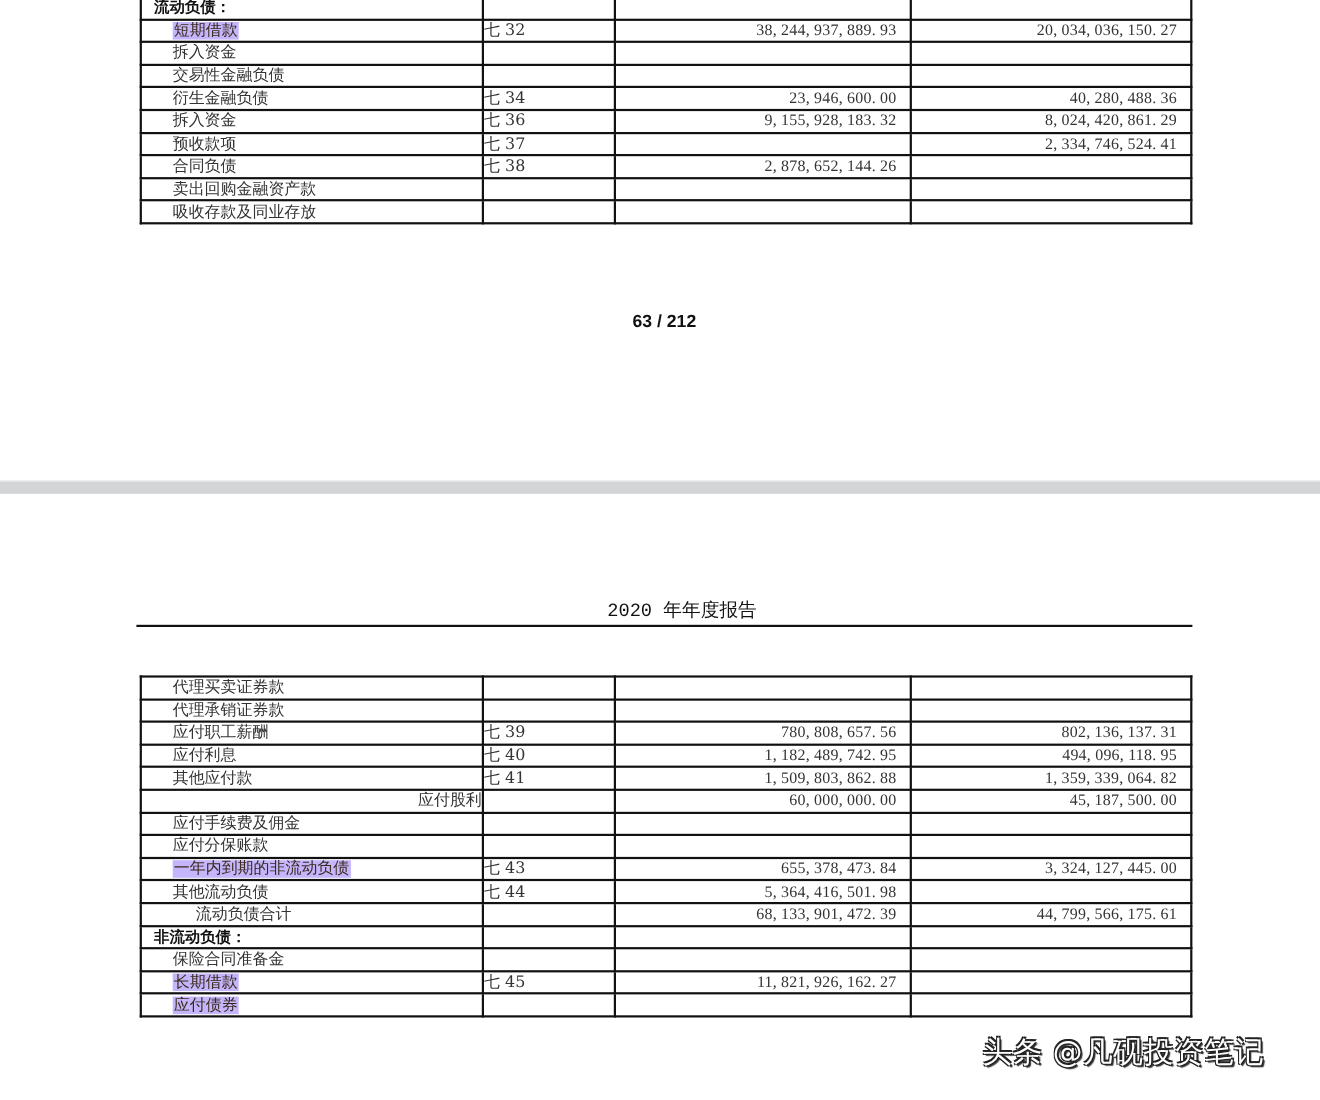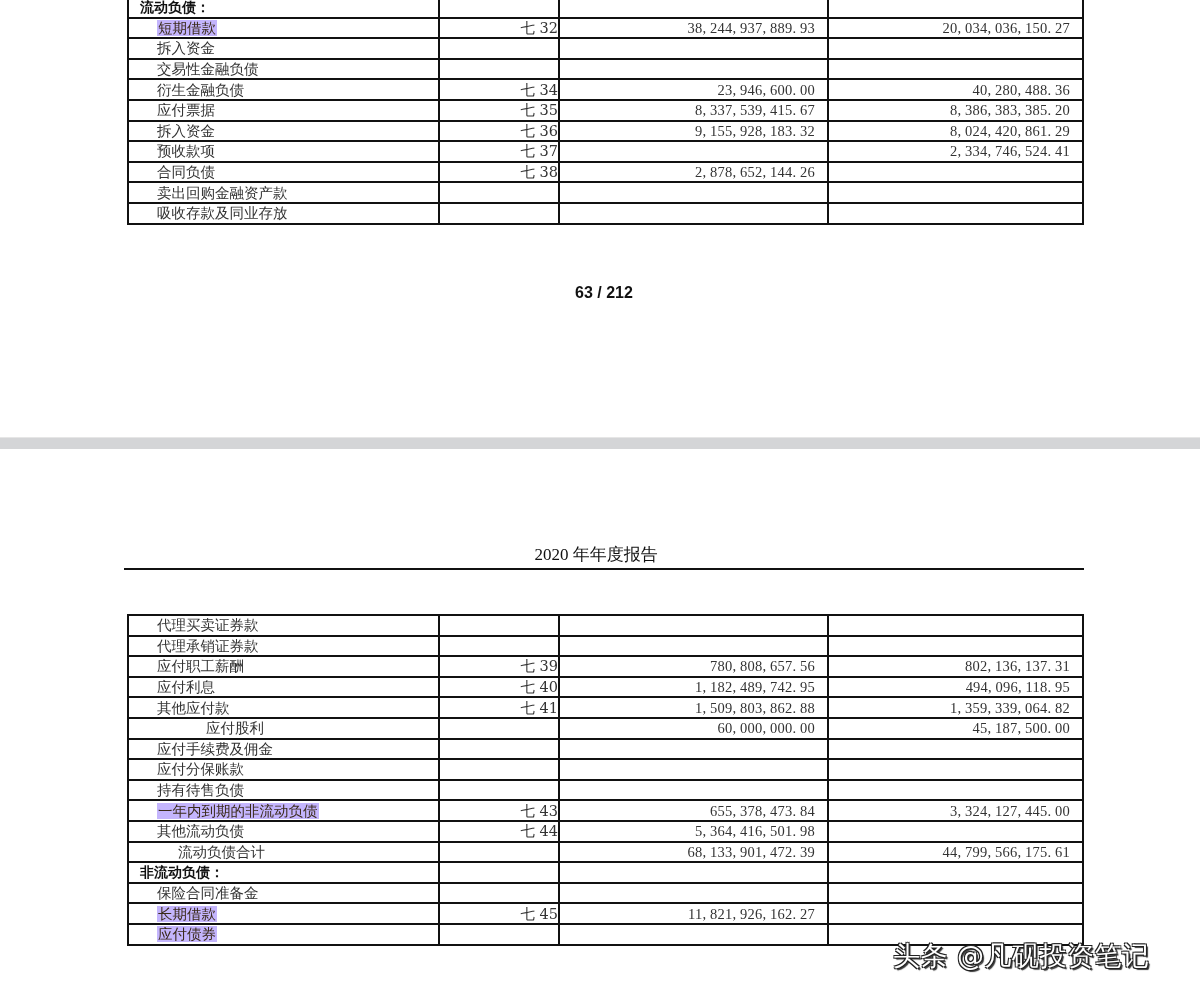--- a/index.html
+++ b/index.html
@@ -53,23 +53,23 @@
     overflow: hidden;
     color: #333;
   }
   table.fin col.c1 { width: 311px; }
   table.fin col.c2 { width: 120px; }
   table.fin col.c3 { width: 269px; }
   table.fin col.c4 { width: 255px; }
 
   td.item { padding-left: 28px !important; }
   td.item.indent2 { padding-left: 49px !important; }
-  td.item.indent3 { padding-left: 77px !important; }
+  td.item.indent3 { padding-left: 77px !important; text-align: right; }
   td.item.section { padding-left: 11px !important; font-weight: bold; color: #111; font-family: "DejaVu Sans", sans-serif; font-size: 14px; }
-  td.note { text-align: right; }
+  td.note { text-align: left; }
   td.num { text-align: right; padding-right: 12px !important; font-family: "Liberation Serif", "DejaVu Serif", serif; font-size: 15px; letter-spacing: 0.2px; }
 
   .hl {
     background: #c4b5fd;
     color: #3a2a1a;
     padding: 0 1px;
   }
 
   .top-table { top: -4px; }
   .bottom-table { top: 165px; }
@@ -82,24 +82,24 @@
     text-align: center;
     font-family: "Liberation Sans", "DejaVu Sans", sans-serif;
     font-weight: bold;
     font-size: 16px;
     color: #111;
   }
 
   .report-header {
     position: absolute;
     top: 94px;
-    left: 116px;
+    left: 140px;
     width: 960px;
     text-align: center;
-    font-family: Liberation Serif, serif;
+    font-family: Liberation Mono, monospace;
     font-size: 17px;
     color: #111;
   }
   .report-rule {
     position: absolute;
     top: 119px;
     left: 124px;
     width: 960px;
     height: 2px;
     background: #111;
@@ -155,26 +155,20 @@
             <td class="item"><span>交易性金融负债</span></td>
             <td class="note"></td>
             <td class="num"></td>
             <td class="num"></td>
           </tr>
           <tr>
             <td class="item"><span>衍生金融负债</span></td>
             <td class="note">七 34</td>
             <td class="num">23, 946, 600. 00</td>
             <td class="num">40, 280, 488. 36</td>
-          </tr>
-          <tr>
-            <td class="item"><span>应付票据</span></td>
-            <td class="note">七 35</td>
-            <td class="num">8, 337, 539, 415. 67</td>
-            <td class="num">8, 386, 383, 385. 20</td>
           </tr>
           <tr>
             <td class="item"><span>拆入资金</span></td>
             <td class="note">七 36</td>
             <td class="num">9, 155, 928, 183. 32</td>
             <td class="num">8, 024, 420, 861. 29</td>
           </tr>
           <tr>
             <td class="item"><span>预收款项</span></td>
             <td class="note">七 37</td>
@@ -259,26 +253,20 @@
             <td class="num"></td>
             <td class="num"></td>
           </tr>
           <tr>
             <td class="item"><span>应付分保账款</span></td>
             <td class="note"></td>
             <td class="num"></td>
             <td class="num"></td>
           </tr>
           <tr>
-            <td class="item"><span>持有待售负债</span></td>
-            <td class="note"></td>
-            <td class="num"></td>
-            <td class="num"></td>
-          </tr>
-          <tr>
             <td class="item"><span class="hl">一年内到期的非流动负债</span></td>
             <td class="note">七 43</td>
             <td class="num">655, 378, 473. 84</td>
             <td class="num">3, 324, 127, 445. 00</td>
           </tr>
           <tr>
             <td class="item"><span>其他流动负债</span></td>
             <td class="note">七 44</td>
             <td class="num">5, 364, 416, 501. 98</td>
             <td class="num"></td>

